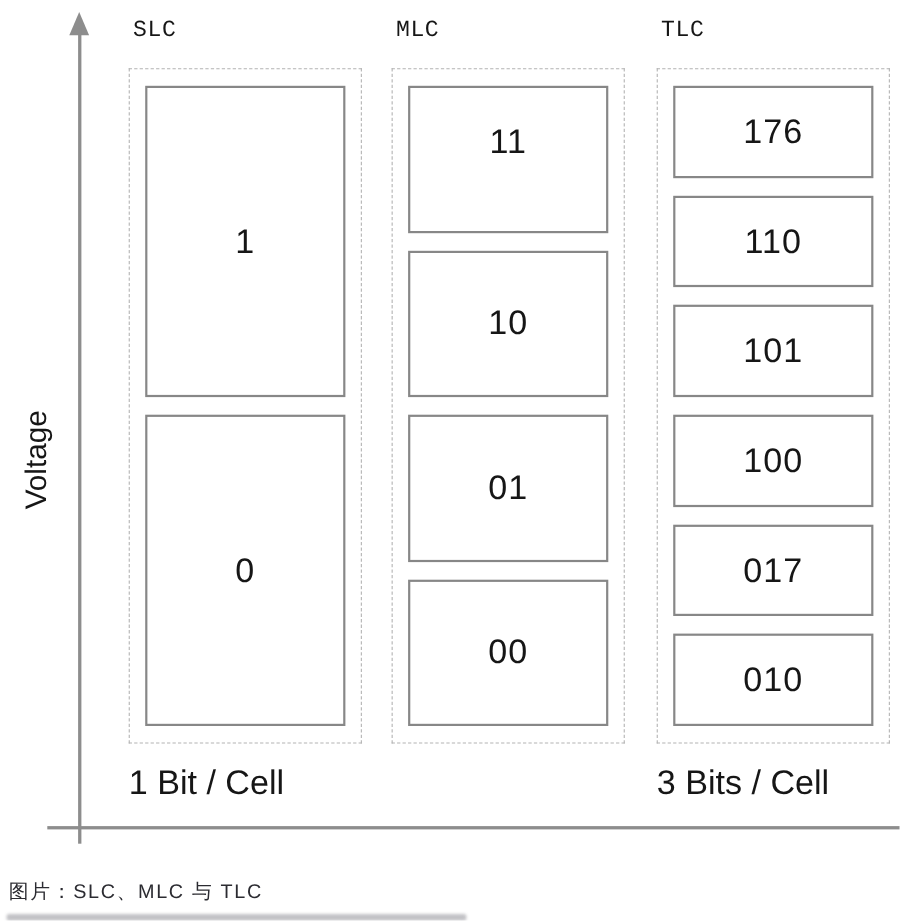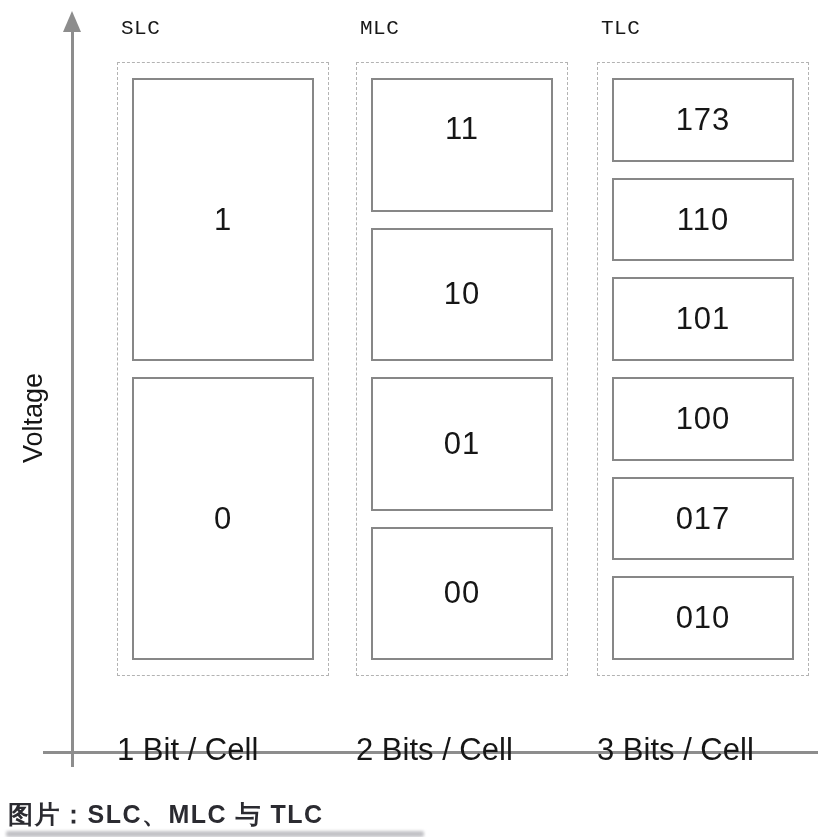--- a/index.html
+++ b/index.html
@@ -28,23 +28,23 @@
     border:1.5px dashed var(--dashed-border);
     padding:15px 14px; display:flex; flex-direction:column; gap:16px; background:#fff;
   }
   .cell-box {
     flex:1; border:2px solid var(--box-border); background:#ffffff;
     display:flex; align-items:center; justify-content:center;
     font-size:31px; color:var(--text-color); letter-spacing:1px;
   }
   
   .col-mlc .cell-box:first-child span { position:relative; top:-16px; }
-  .column-caption { position:absolute; top:634px; left:0px; font-size:31px; line-height:1; color:var(--text-color); white-space:nowrap;margin-top:38px; }
+  .column-caption { position:absolute; top:634px; left:0px; font-size:31px; line-height:1; color:var(--text-color); white-space:nowrap; }
   
-  .footer-caption { position:absolute; left:8px; top:801px; font-size:25px; line-height:1.1; font-weight:bold; color:var(--footer-text); letter-spacing:1.5px; white-space:nowrap; }
+  .footer-caption { position:absolute; left:8px; top:801px; font-size:18px; line-height:1.1; font-weight:normal; color:var(--footer-text); letter-spacing:1.5px; white-space:nowrap; }
   .footer-smudge { position:absolute; left:6px; top:831px; width:418px; height:6px; background:#c2c2c6; filter:blur(1.5px); border-radius:2px; }
 </style>
 </head>
 <body>
 
 <div class="page" style="--axis-color: #8d8d8d; --box-border: #878787; --dashed-border: #b3b3b3; --text-color: #161616; --footer-text: #2b2b31;">
 
   <div class="y-axis-arrow"></div>
   <div class="y-axis-line"></div>
   <div class="x-axis-line"></div>
@@ -72,28 +72,27 @@
         <div class="cell-box">
           <span>10</span>
         </div>
         <div class="cell-box">
           <span>01</span>
         </div>
         <div class="cell-box">
           <span>00</span>
         </div>
       </div>
-    <div class="column-caption">2 Bits / Cell</div>
   </div>
 
   <div class="column col-tlc">
     <div class="column-title">TLC</div>
     <div class="cell-stack">
         <div class="cell-box">
-          <span>173</span>
+          <span>176</span>
         </div>
         <div class="cell-box">
           <span>110</span>
         </div>
         <div class="cell-box">
           <span>101</span>
         </div>
         <div class="cell-box">
           <span>100</span>
         </div>

